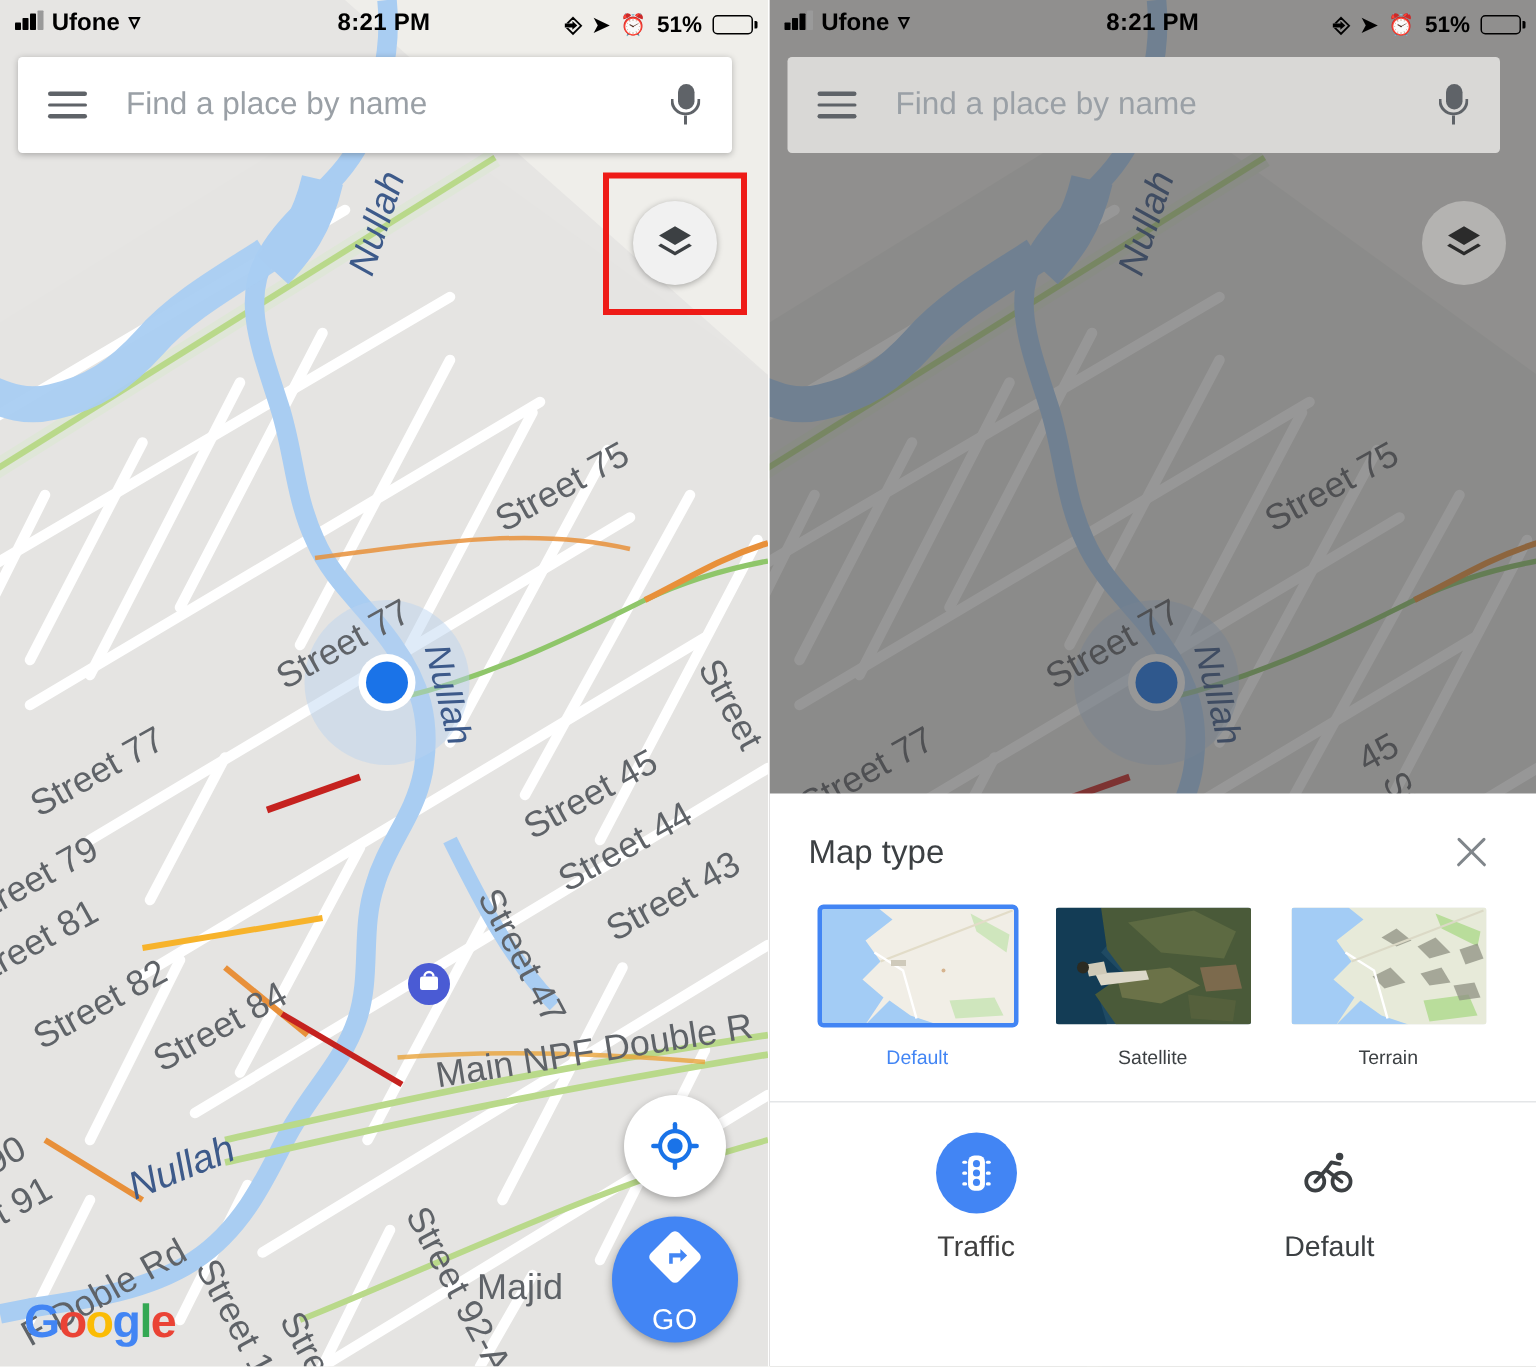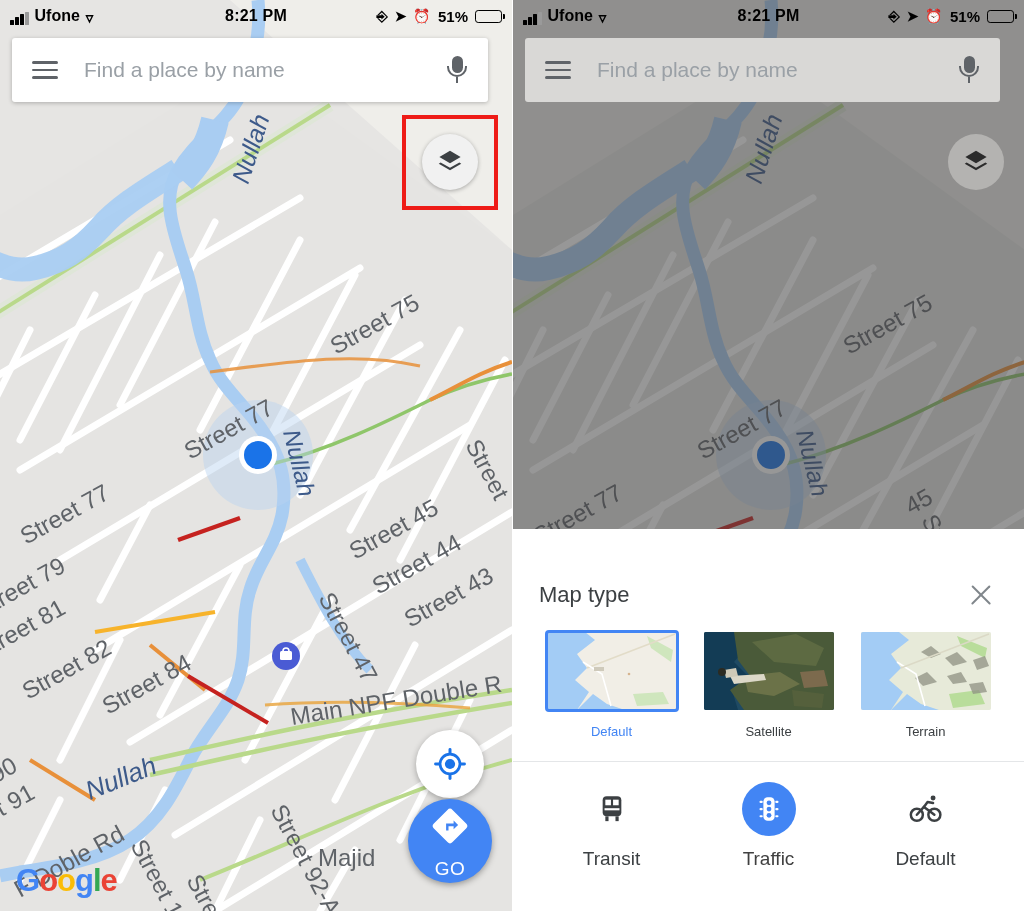--- a/index.html
+++ b/index.html
@@ -12,21 +12,21 @@
 
   .panel { position: relative; width: 512px; height: 911px; overflow: hidden; background: #e8e5e0; }
   .panel.right { border-left: 1px solid #ffffff; }
 
   
   .statusbar {
     position: absolute; top: 0; left: 0; width: 100%; height: 32px;
     display: flex; align-items: center; z-index: 40;
     font-size: 16px; font-weight: bold; color: #000;
   }
-  .sb-left { position: absolute; left: 10px; display: flex; align-items: flex-end; gap: 6px; }
+  .sb-left { position: absolute; left: 10px; display: flex; align-items: flex-start; gap: 6px; }
   .sb-center { position: absolute; left: 0; width: 100%; text-align: center; letter-spacing: .2px; }
   .sb-right { position: absolute; right: 10px; display: flex; align-items: center; gap: 7px; }
   .bars { display: flex; align-items: flex-end; gap: 1.5px; height: 13px; }
   .bars i { display: block; width: 3.5px; background: #000; border-radius: .5px; }
   .bars i:nth-child(1) { height: 5px; }
   .bars i:nth-child(2) { height: 8px; }
   .bars i:nth-child(3) { height: 11px; }
   .bars i:nth-child(4) { height: 13px; background: #9a9a9a; }
   .carrier { font-size: 16px; }
   .wifi { font-size: 15px; line-height: 1; }
@@ -83,21 +83,21 @@
     border: 4px solid #ee1b17; z-index: 29;
   }
 
   
   .locate-btn {
     position: absolute; right: 28px; bottom: 113px; width: 68px; height: 68px;
     border-radius: 50%; background: #fff; box-shadow: 0 2px 6px rgba(0,0,0,.3);
     display: flex; align-items: center; justify-content: center; z-index: 28;
   }
   .go-btn {
-    position: absolute; right: 20px; bottom: 28px; width: 84px; height: 84px;
+    position: absolute; right: 20px; bottom: 16px; width: 84px; height: 84px;
     border-radius: 50%; background: #4285f4; box-shadow: 0 2px 6px rgba(0,0,0,.35);
     display: flex; flex-direction: column; align-items: center; justify-content: center;
     z-index: 28; gap: 14px; padding-top: 6px;
   }
   .go-label { color: #fff; font-size: 19px; letter-spacing: .5px; }
 
   .gwatermark {
     position: absolute; left: 16px; bottom: 12px; z-index: 27;
     font-size: 31px; font-weight: bold; letter-spacing: -1px;
     font-family: "Liberation Sans", sans-serif; white-space: nowrap;
@@ -109,21 +109,20 @@
   .dim { position: absolute; inset: 0; background: rgba(66,66,66,.55); z-index: 35; }
 
   
   .sheet {
     position: absolute; left: 0; right: 0; bottom: 0; top: 529px;
     background: #fff; z-index: 50;
   }
   .sheet-head {
     display: flex; align-items: center; justify-content: space-between;
     padding: 22px 26px 0 26px;
-    margin-top: 27px;
   }
   .sheet-title { font-size: 22px; color: #3c4043; }
   .close-x { width: 34px; height: 34px; position: relative; cursor: pointer; }
   .close-x::before, .close-x::after {
     content: ""; position: absolute; left: 4px; top: 16px; width: 26px; height: 2.4px;
     background: #80868b; border-radius: 2px;
   }
   .close-x::before { transform: rotate(45deg); }
   .close-x::after  { transform: rotate(-45deg); }
 
@@ -479,33 +478,20 @@
           </div>
           <div class="type-label">Terrain</div>
         </div>
       </div>
 
       <div class="sheet-divider"></div>
 
 
       <div class="details">
 
-        <div class="detail-item">
-          <div class="detail-icon">
-            <svg width="32" height="32" viewBox="0 0 24 24">
-              <rect x="5" y="2.5" width="14" height="15" rx="3" fill="#3c4043"></rect>
-              <rect x="7" y="5" width="4.2" height="4.2" fill="#fff"></rect>
-              <rect x="12.8" y="5" width="4.2" height="4.2" fill="#fff"></rect>
-              <rect x="6.4" y="11.4" width="11.2" height="1.6" fill="#fff"></rect>
-              <rect x="7" y="17.5" width="2.4" height="3.6" fill="#3c4043"></rect>
-              <rect x="14.6" y="17.5" width="2.4" height="3.6" fill="#3c4043"></rect>
-            </svg>
-          </div>
-          <div class="detail-label">Transit</div>
-        </div>
 
         <div class="detail-item">
           <div class="detail-icon on">
             <svg width="30" height="30" viewBox="0 0 24 24">
               <rect x="7.5" y="2.6" width="9" height="18.8" rx="3.4" fill="#fff"></rect>
               <circle cx="12" cy="7" r="1.9" fill="#4285f4"></circle>
               <circle cx="12" cy="12" r="1.9" fill="#4285f4"></circle>
               <circle cx="12" cy="17" r="1.9" fill="#4285f4"></circle>
               <rect x="4.4" y="5.4" width="2.6" height="1.7" rx=".8" fill="#fff"></rect>
               <rect x="17" y="5.4" width="2.6" height="1.7" rx=".8" fill="#fff"></rect>

